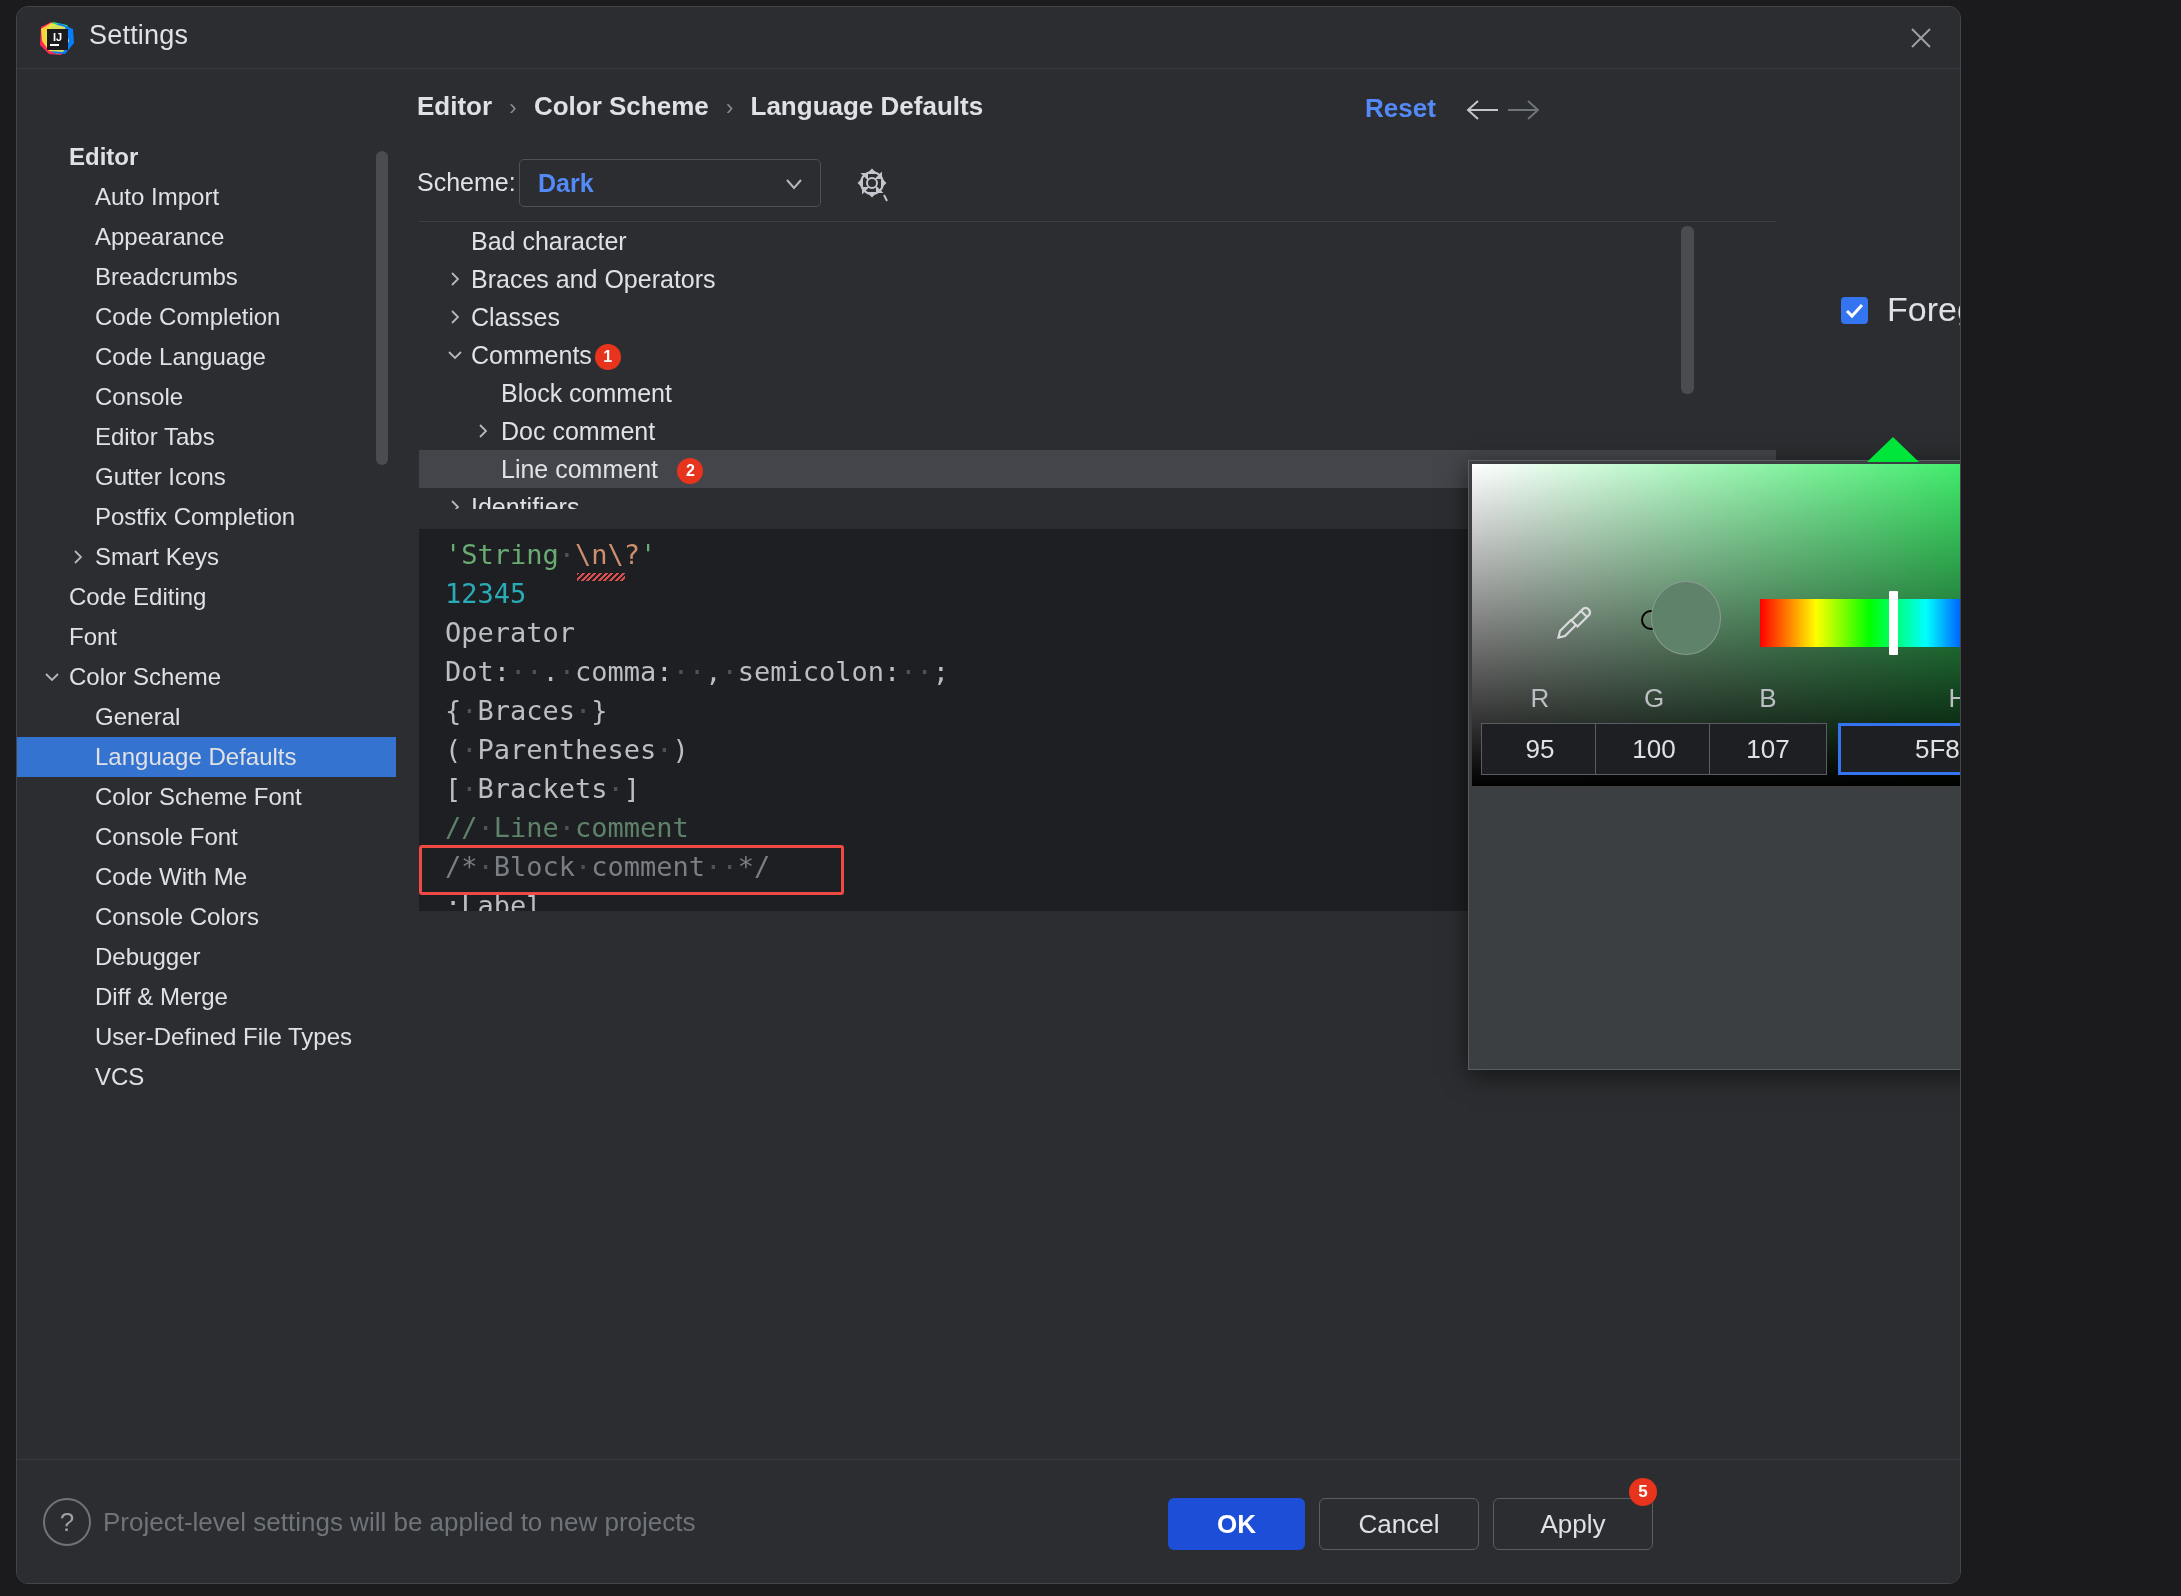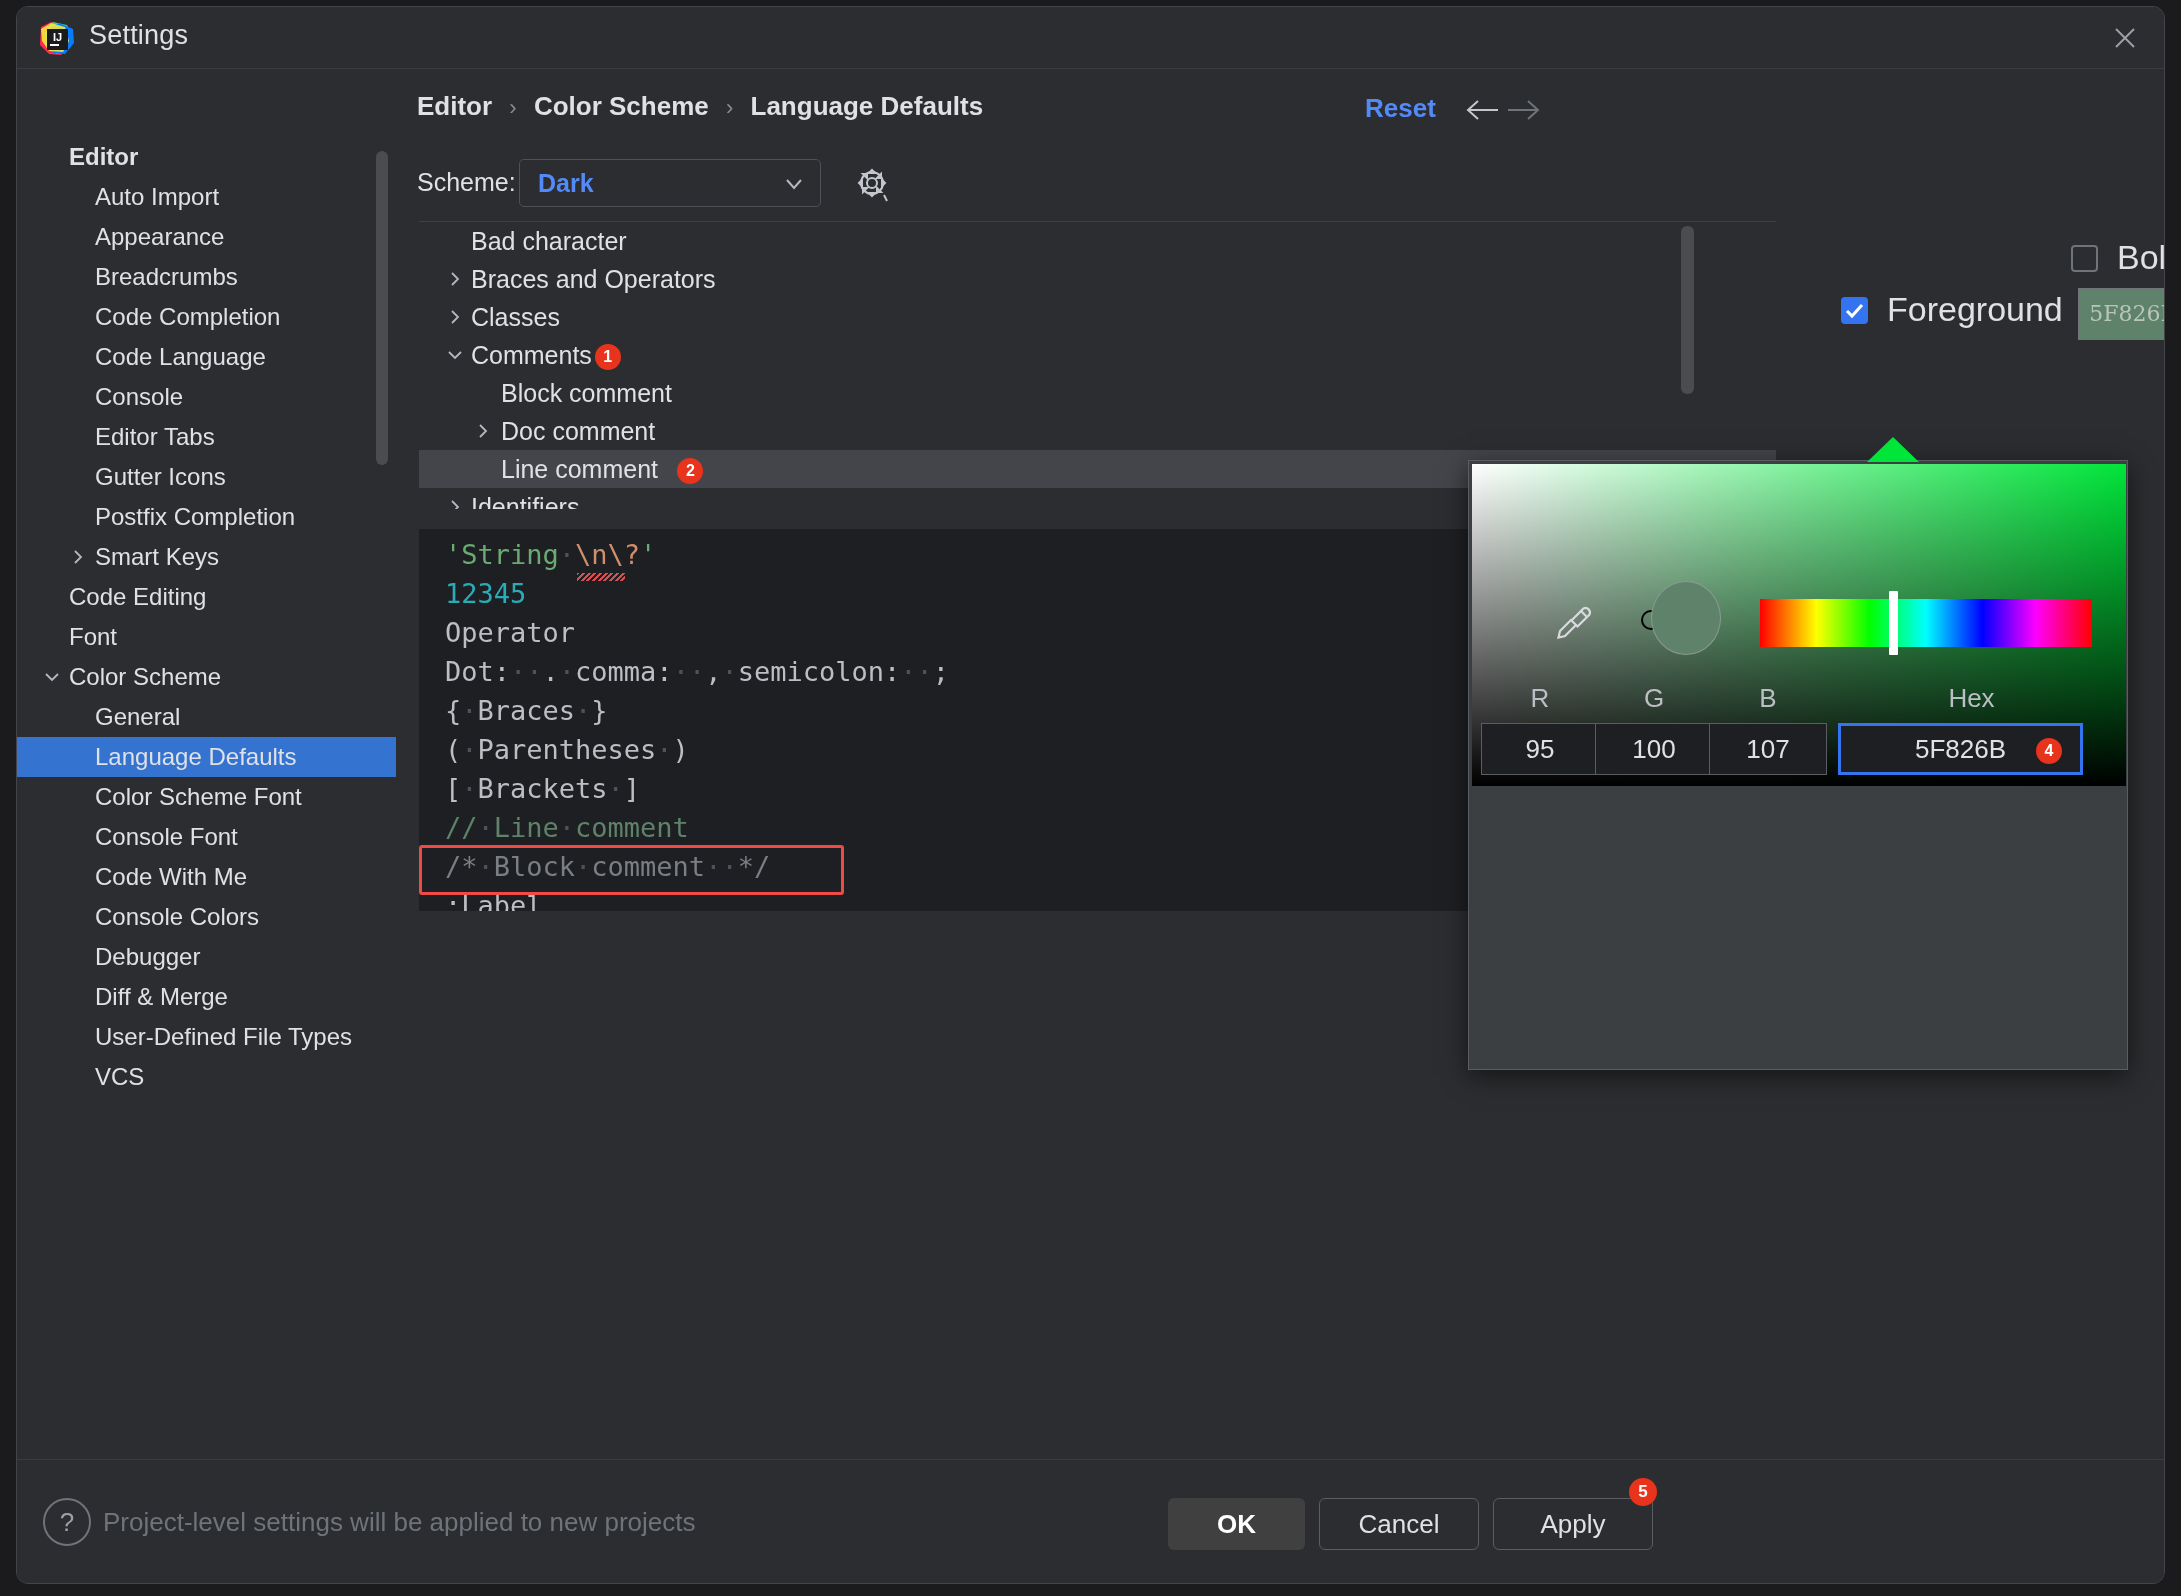--- a/index.html
+++ b/index.html
@@ -7,21 +7,21 @@
     background: #1b1b1d;
     width: 2181px; height: 1596px;
     overflow: hidden;
     font-family: "Liberation Sans", sans-serif;
   }
   * { box-sizing: border-box; }
 
   .window {
     position: absolute;
     left: 16px; top: 6px;
-    width: 2149px; height: 1578px;
+    width: 1945px; height: 1578px;
     background: #2b2d30;
     border-radius: 12px;
     border: 1px solid #43454a;
     overflow: hidden;
   }
 
   
   .titlebar {
     position: absolute; left: 0; top: 0;
     width: 100%; height: 62px;
@@ -355,21 +355,21 @@
   .btn {
     position: absolute; top: 38px;
     height: 52px;
     border-radius: 6px;
     font-size: 26px;
     display: flex; align-items: center; justify-content: center;
     cursor: pointer;
   }
   .btn-ok {
     left: 1151px; width: 137px;
-    background: #404040; color: #fff; font-weight: bold;
+    background: #1d4ed8; color: #fff; font-weight: bold;
   }
   .btn-cancel {
     left: 1302px; width: 160px;
     background: transparent; color: #dfe1e5;
     border: 1px solid #5a5d61;
   }
   .btn-apply {
     left: 1476px; width: 160px;
     background: transparent; color: #dfe1e5;
     border: 1px solid #5a5d61;

